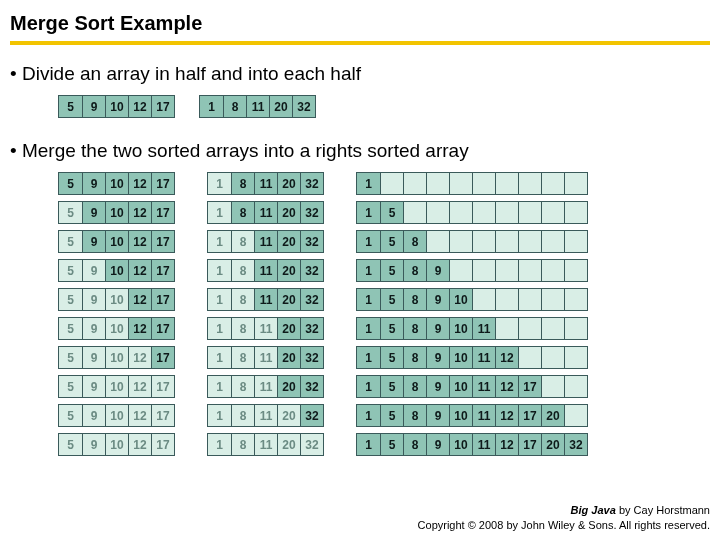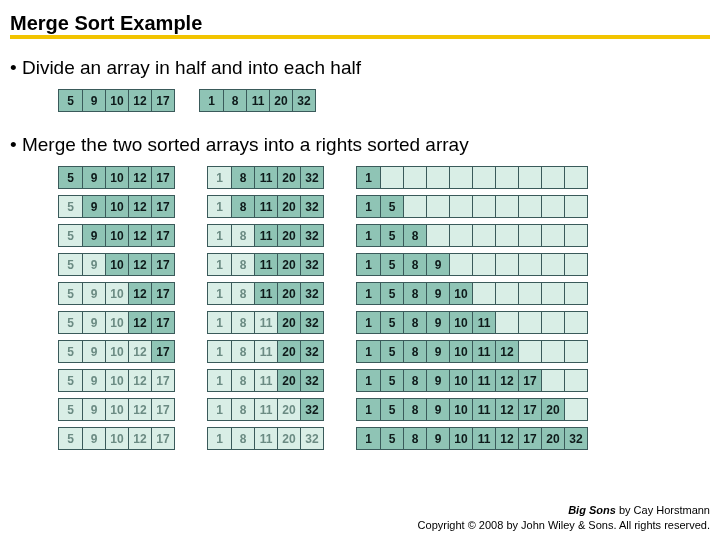--- a/index.html
+++ b/index.html
@@ -8,21 +8,21 @@
     height: 540px;
     background: #fff;
     font-family: Arial, Helvetica, sans-serif;
     color: #000;
     position: relative;
     padding: 12px 10px 0 10px;
   }
   .title {
     font-size: 20px;
     font-weight: bold;
-    padding-bottom: 0;
+    padding-bottom: 6px;
   }
   .title-rule {
     height: 4px;
     background: #f2c400;
     margin-bottom: 18px;
   }
   .bullet {
     font-size: 19px;
     margin-bottom: 10px;
   }
@@ -359,15 +359,15 @@
         <div class="cell filled">11</div>
         <div class="cell filled">12</div>
         <div class="cell filled">17</div>
         <div class="cell filled">20</div>
         <div class="cell filled">32</div>
       </div>
     </div>
 </div>
 
 <div class="footer">
-  <div><span class="bj">Big Sons</span><span> by Cay Horstmann</span></div>
+  <div><span class="bj">Big Java</span><span> by Cay Horstmann</span></div>
   <div>Copyright © 2008 by John Wiley &amp; Sons. All rights reserved.</div>
 </div>
 
 </body></html>

